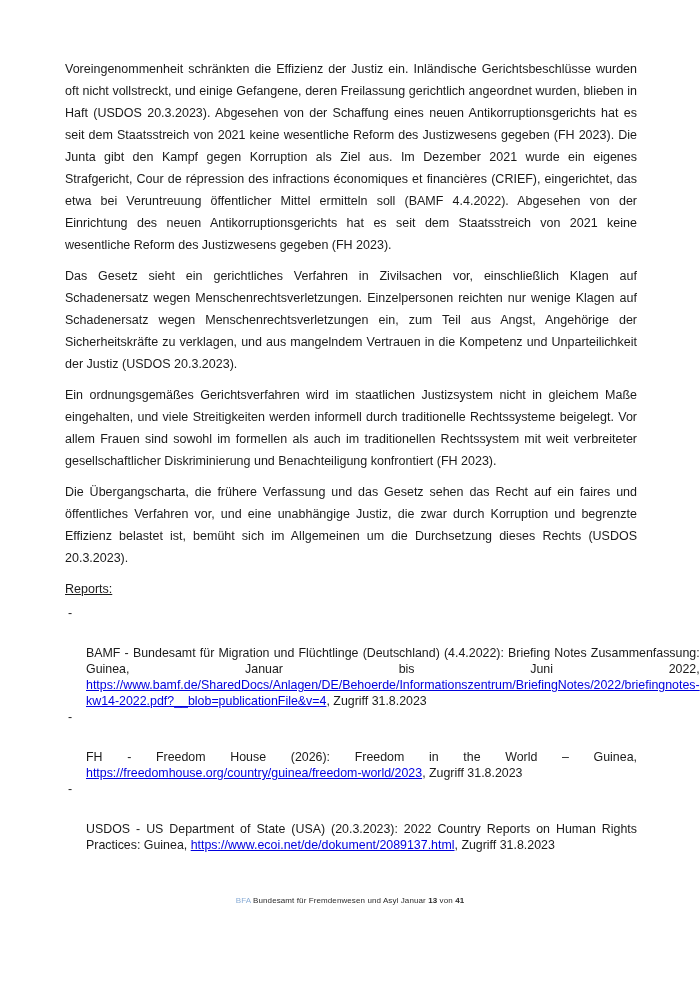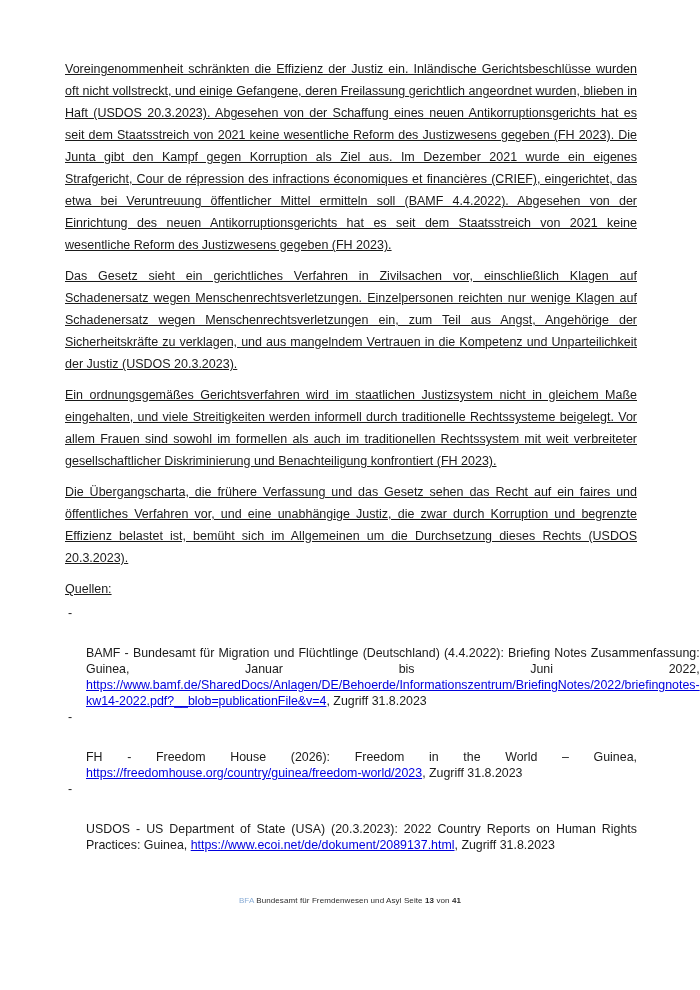--- a/index.html
+++ b/index.html
@@ -6,21 +6,21 @@
   body {
     width:700px; height:990px; position:relative; overflow:hidden;
     font-family:"Liberation Sans", sans-serif;
     color:#1a1a1a;
     -webkit-font-smoothing:antialiased;
   }
   .page { padding:58px 63px 0 65px; }
 
   p.body {
     font-size:12.5px; line-height:22px; text-align:justify;
-    margin:0 0 9px 0; color:#1a1a1a;text-decoration:underline;
+    margin:0 0 9px 0; color:#1a1a1a;
   }
 
   .quellen {
     font-size:12.5px; line-height:22px; text-decoration:underline;
     margin:0 0 5px 0;
   }
 
   .srclist { font-size:12.4px; line-height:16px; }
   .srcitem { display:flex; }
   .srcitem .dash { flex:0 0 21px; padding-left:3px; box-sizing:border-box; }
@@ -57,21 +57,21 @@
 
   <p class="body">Voreingenommenheit schränkten die Effizienz der Justiz ein. Inländische Gerichtsbeschlüsse wurden oft nicht vollstreckt, und einige Gefangene, deren Freilassung gerichtlich angeordnet wurden, blieben in Haft (USDOS 20.3.2023). Abgesehen von der Schaffung eines neuen Antikorruptionsgerichts hat es seit dem Staatsstreich von 2021 keine wesentliche Reform des Justizwesens gegeben (FH 2023). Die Junta gibt den Kampf gegen Korruption als Ziel aus. Im Dezember 2021 wurde ein eigenes Strafgericht, Cour de répression des infractions économiques et financières (CRIEF), eingerichtet, das etwa bei Veruntreuung öffentlicher Mittel ermitteln soll (BAMF 4.4.2022). Abgesehen von der Einrichtung des neuen Antikorruptionsgerichts hat es seit dem Staatsstreich von 2021 keine wesentliche Reform des Justizwesens gegeben (FH 2023).</p>
 
   <p class="body">Das Gesetz sieht ein gerichtliches Verfahren in Zivilsachen vor, einschließlich Klagen auf Schadenersatz wegen Menschenrechtsverletzungen. Einzelpersonen reichten nur wenige Klagen auf Schadenersatz wegen Menschenrechtsverletzungen ein, zum Teil aus Angst, Angehörige der Sicherheitskräfte zu verklagen, und aus mangelndem Vertrauen in die Kompetenz und Unparteilichkeit der Justiz (USDOS 20.3.2023).</p>
 
   <p class="body">Ein ordnungsgemäßes Gerichtsverfahren wird im staatlichen Justizsystem nicht in gleichem Maße eingehalten, und viele Streitigkeiten werden informell durch traditionelle Rechtssysteme beigelegt. Vor allem Frauen sind sowohl im formellen als auch im traditionellen Rechtssystem mit weit verbreiteter gesellschaftlicher Diskriminierung und Benachteiligung konfrontiert (FH 2023).</p>
 
   <p class="body">Die Übergangscharta, die frühere Verfassung und das Gesetz sehen das Recht auf ein faires und öffentliches Verfahren vor, und eine unabhängige Justiz, die zwar durch Korruption und begrenzte Effizienz belastet ist, bemüht sich im Allgemeinen um die Durchsetzung dieses Rechts (USDOS 20.3.2023).</p>
 
 
-  <p class="quellen">Quellen:</p>
+  <p class="quellen">Reports:</p>
 
   <div class="srclist">
 
     <div class="srcitem">
       <span class="dash">-</span>
       <div class="srcbody">
         <span>BAMF - Bundesamt für Migration und Flüchtlinge (Deutschland) (4.4.2022): Briefing Notes Zusammenfassung: Guinea, Januar bis Juni 2022, </span><a class="srclink">https://www.bamf.de/SharedDocs/Anlagen/DE/Behoerde/Informationszentrum/BriefingNotes/2022/briefingnotes-kw14-2022.pdf?__blob=publicationFile&amp;v=4</a><span>, Zugriff 31.8.2023</span>
       </div>
     </div>
 
@@ -91,17 +91,17 @@
 
   </div>
 
 
 
 </div>
 
 <div class="footer">
   <span class="brand">BFA</span>
   <span>Bundesamt für Fremdenwesen und Asyl</span>
-  <span>Seite</span>
+  <span>Januar</span>
   <b>13</b>
   <span>von</span>
   <b>41</b>
 </div>
 
 </body></html>

